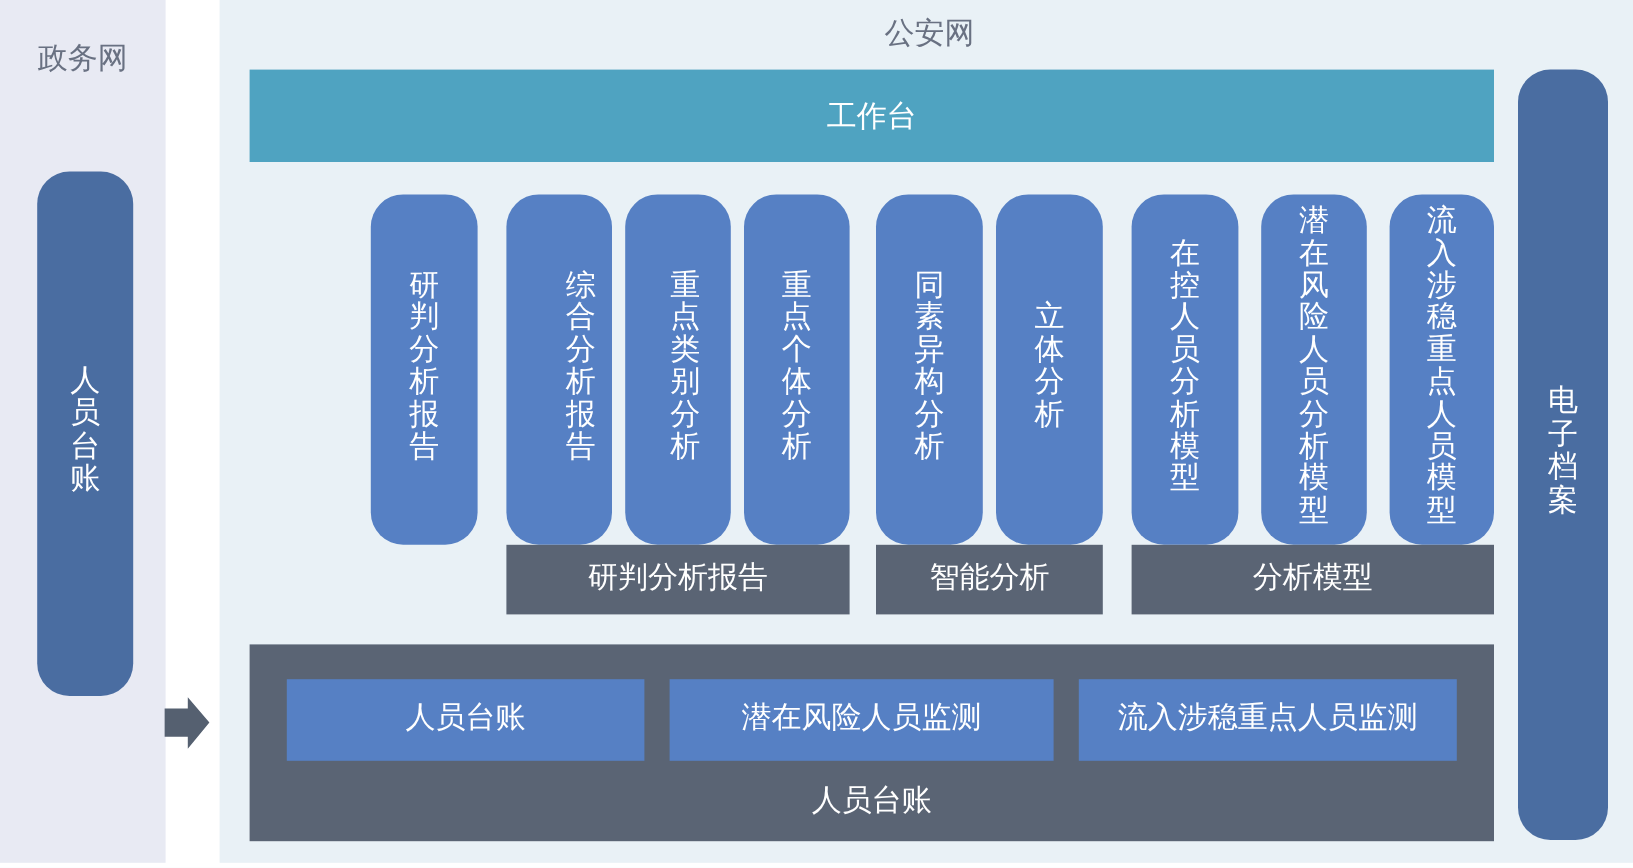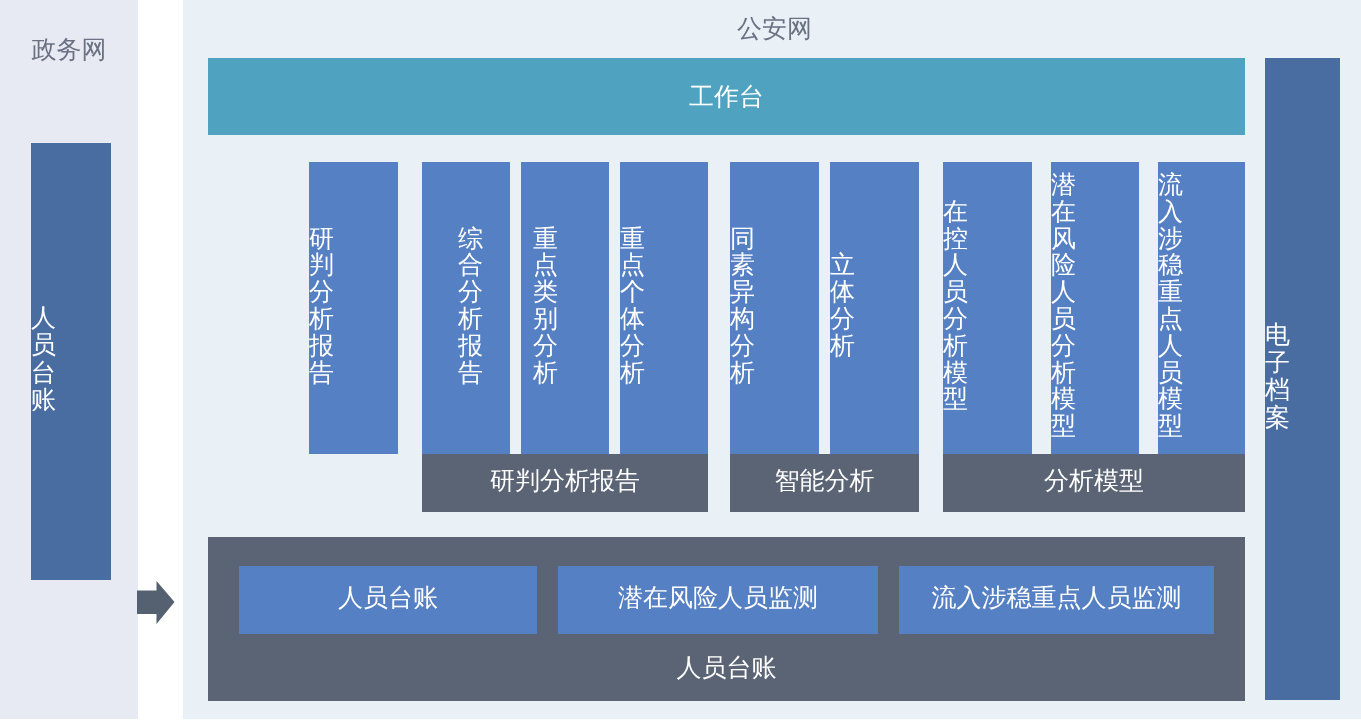--- a/index.html
+++ b/index.html
@@ -19,22 +19,22 @@
     position: absolute; left: 0; width: 100%;
     text-align: center; font-size: 25px; color: #697182;
     line-height: 25px;
   }
   .gov-zone .zone-title { top: 37px; text-align: center; }
   .police-zone .zone-title { top: 16px; }
 
   
   .vbar {
     position: absolute;
-    display: flex; align-items: center; 
-    color: #ffffff; font-size: 25px;
+    display: flex; align-items: center; justify-content: center;
+    color: #ffffff; font-size: 25px; border-radius: 27px;
   }
   .vbar span {
     display: block; width: 25px; transform: translateY(-3px);
     word-break: break-all; text-align: center;
     line-height: 26.8px;
   }
   .side-bar span { line-height: 27.5px; }
   .side-bar { background: #4a6da1; }
   .gov-ledger-bar { left: 31px; top: 143px; width: 80px; height: 437px; }
   .archive-bar { left: 1082px; top: 58px; width: 75px; height: 642px; }

